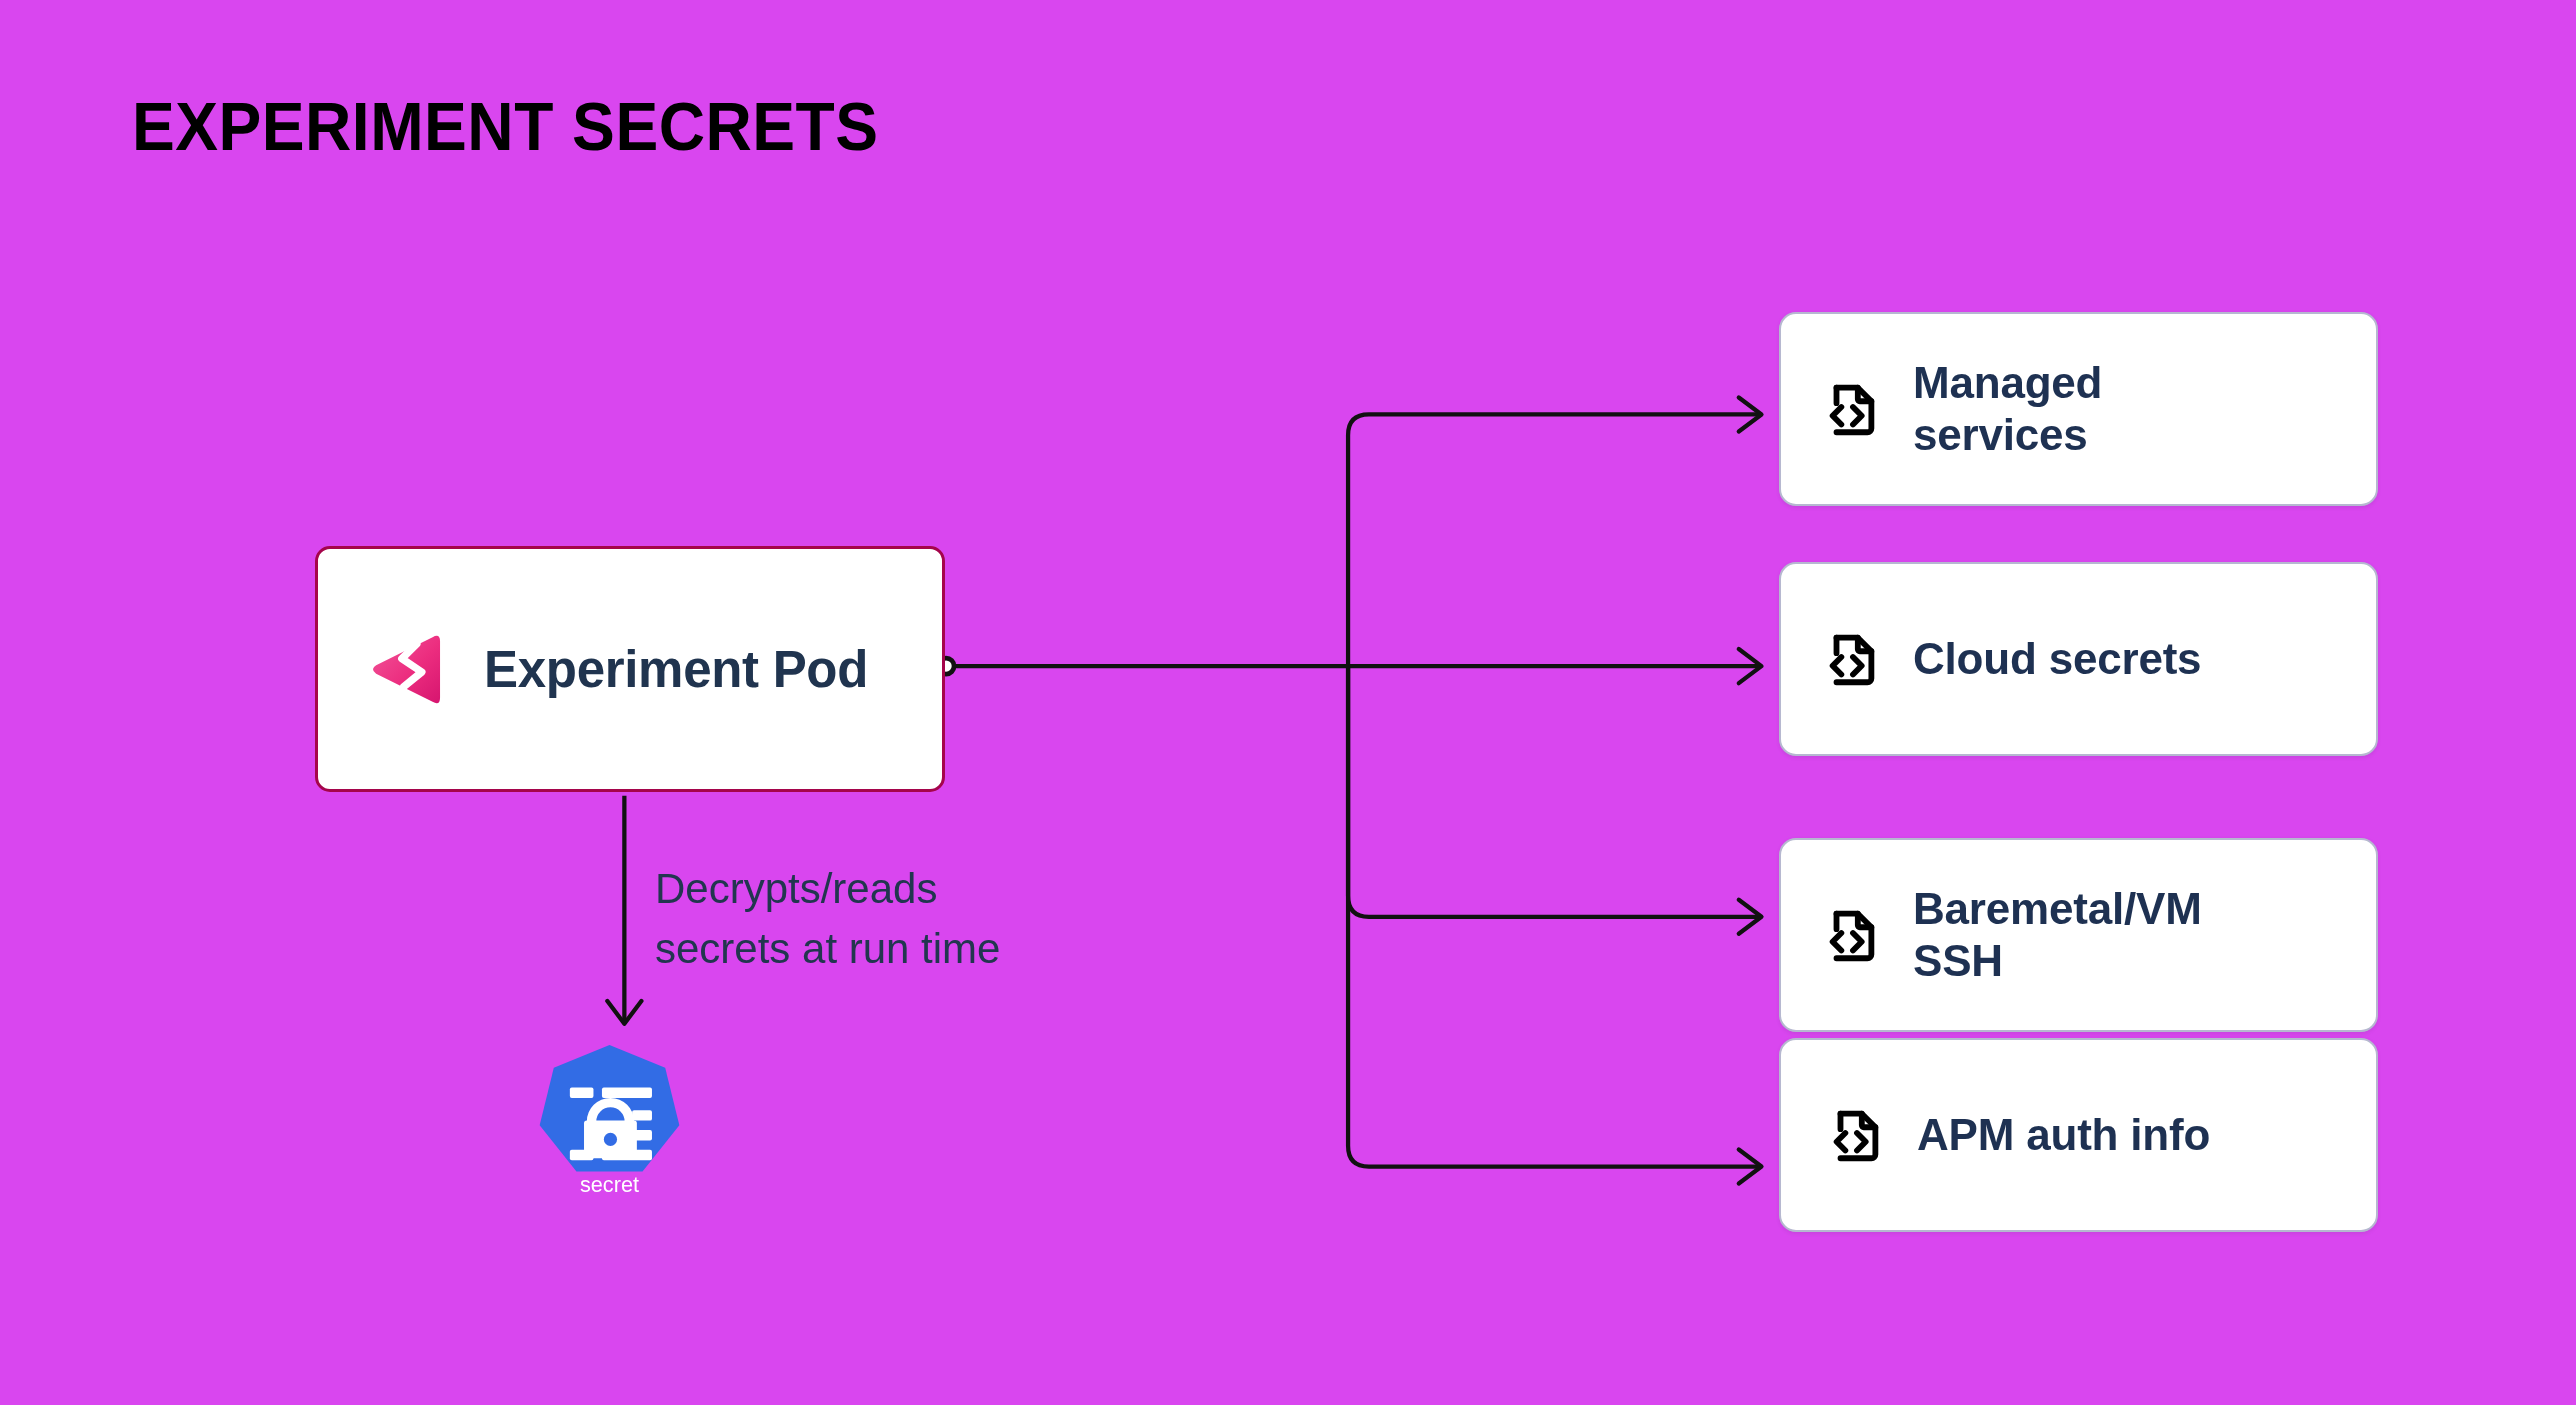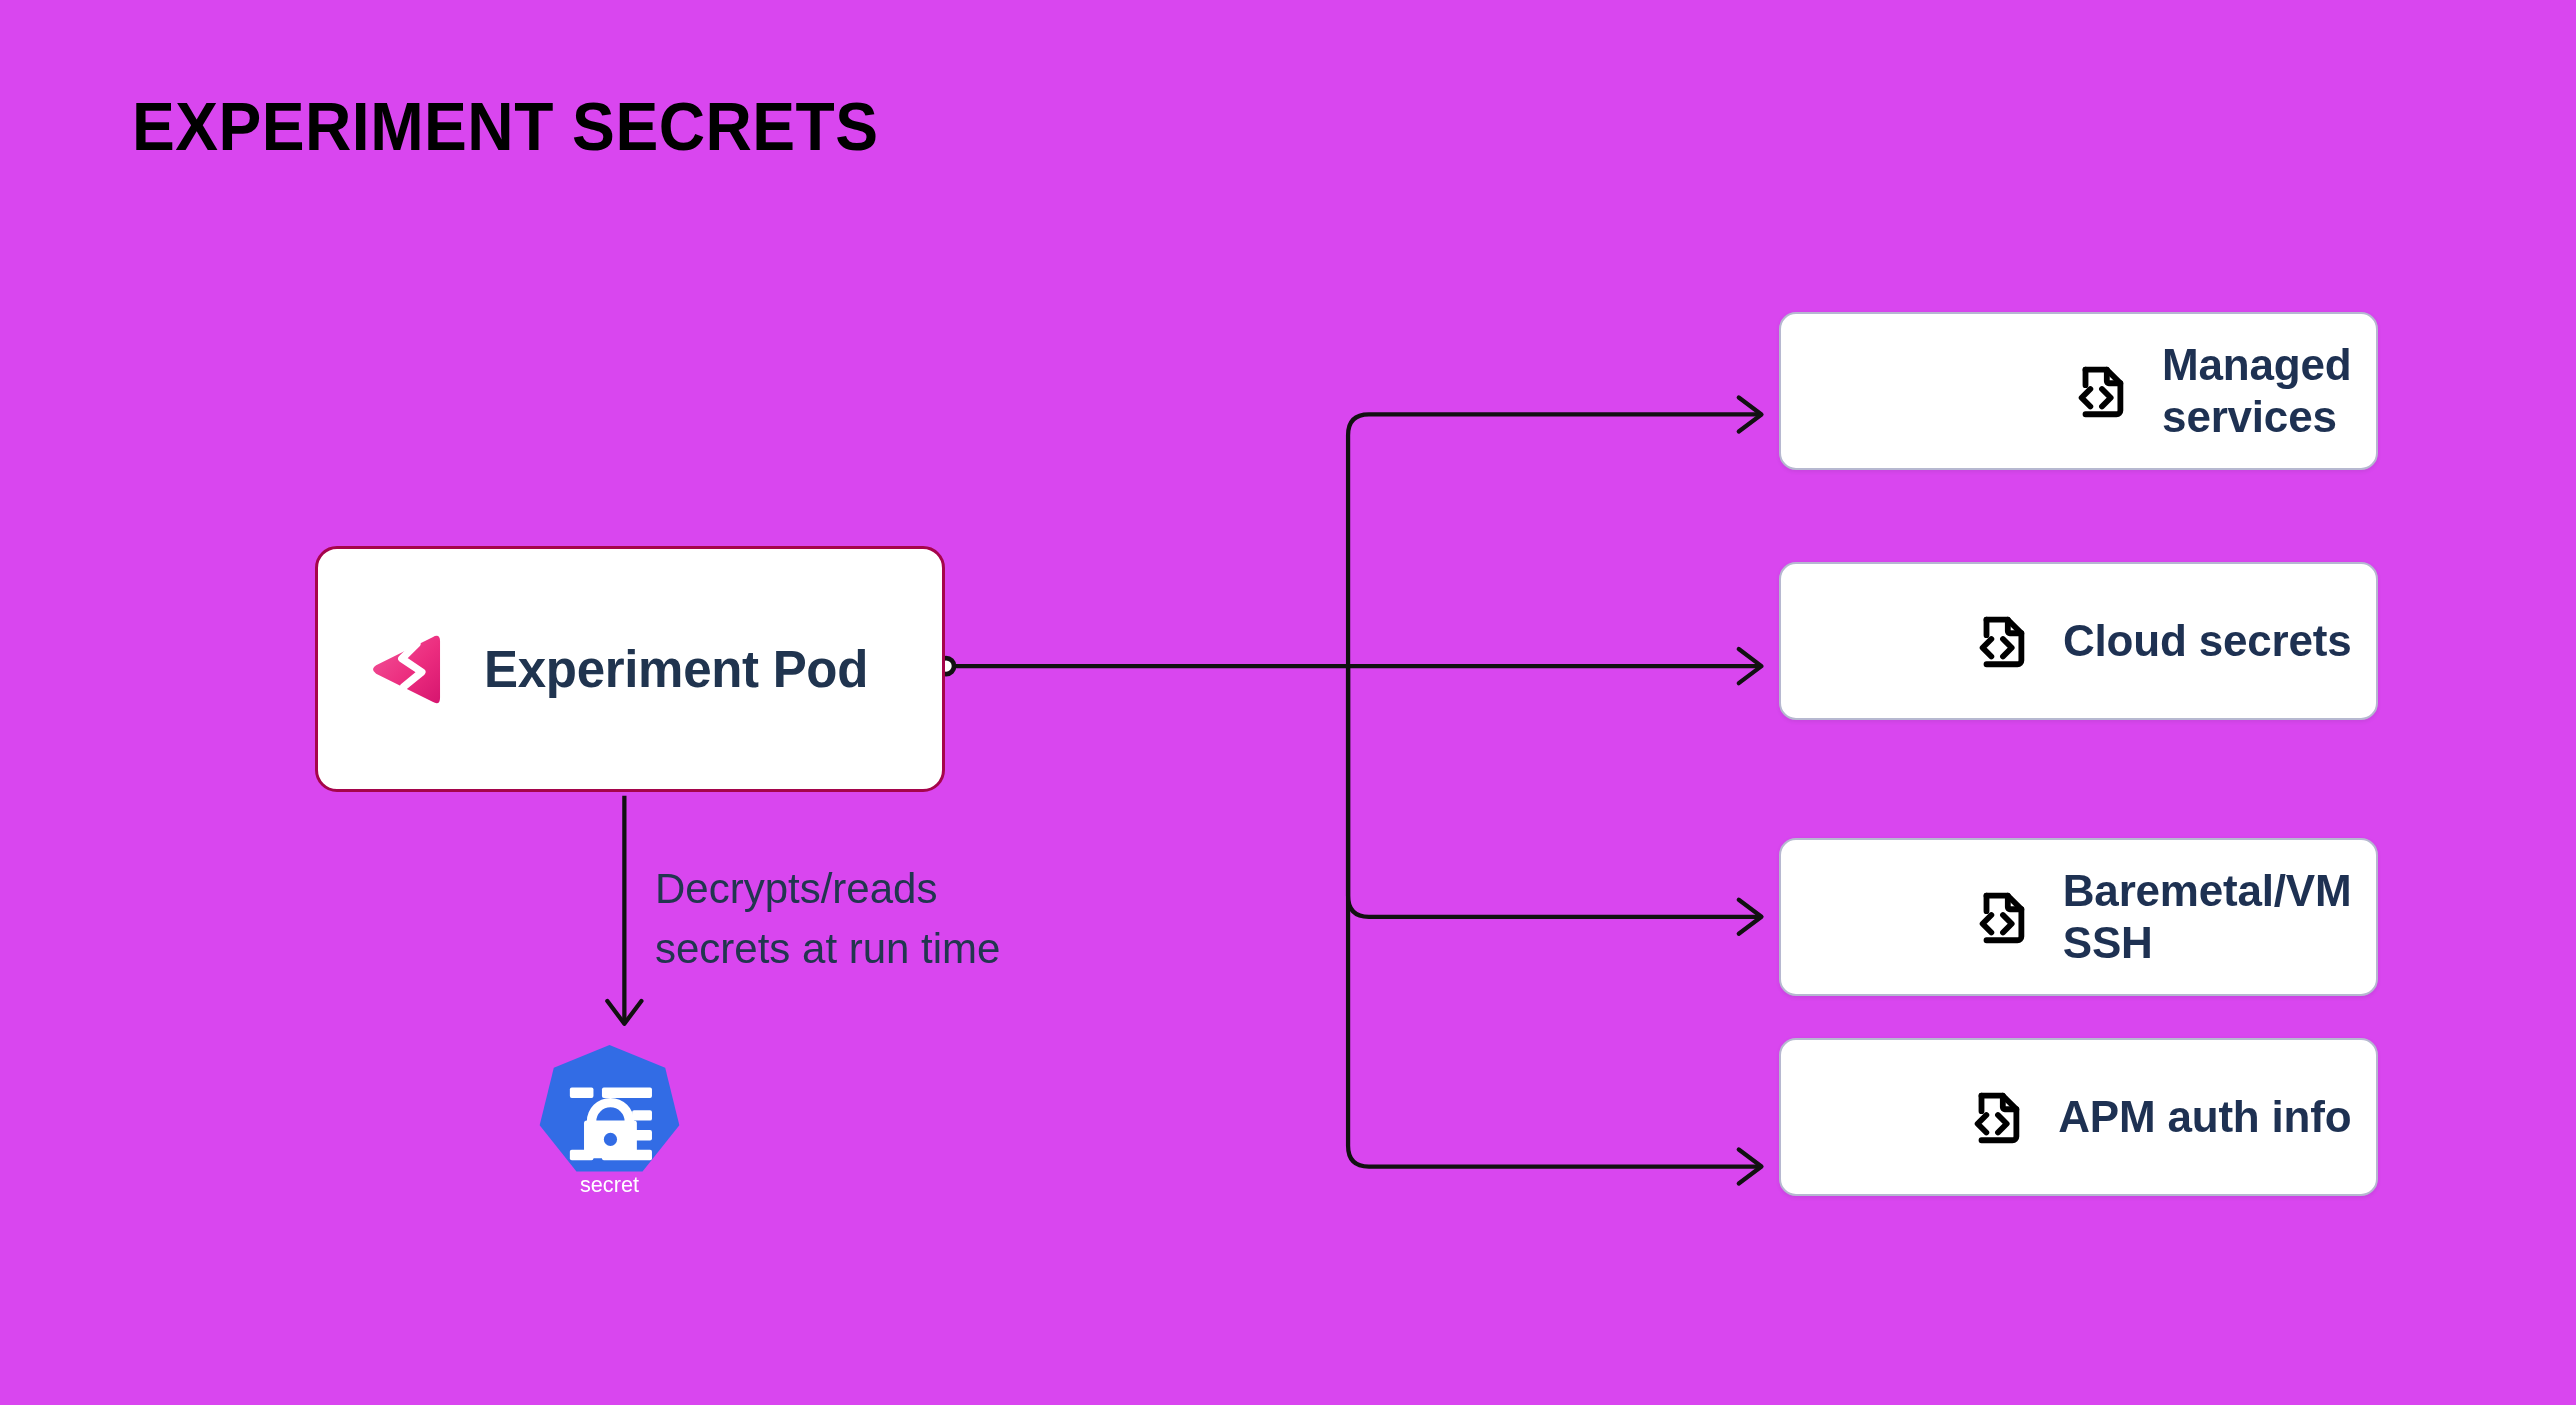--- a/index.html
+++ b/index.html
@@ -48,21 +48,21 @@
 
   
   #pod-node {
     position: absolute;
     left: 315px;
     top: 546px;
     width: 630px;
     height: 246px;
     background: #ffffff;
     border: 3.8px solid #A5054B;
-    border-radius: 22px;
+    border-radius: 15px;
     box-sizing: border-box;
     display: flex;
     align-items: center;
     justify-content: flex-start;
     padding-left: 49px;
     gap: 34px;
   }
   #pod-logo {
     width: 83px;
     height: 83px;
@@ -101,32 +101,31 @@
     width: 151px;
     height: 161px;
     display: block;
   }
 
   
   .target-card {
     position: absolute;
     left: 1779px;
     width: 599px;
-    height: 158px;
+    height: 194px;
     background: #ffffff;
     border: 2.8px solid #B6B8D0;
     border-radius: 17px;
     box-sizing: border-box;
     display: flex;
     align-items: center;
     gap: 30px;
     padding-left: 40px;
     padding-right: 24.6px;
     box-shadow: 0 1.9px 3.8px rgba(60,60,90,0.10);
-    justify-content: flex-end;
   }
   .card-icon {
     width: 62px;
     height: 62px;
     flex: none;
     display: block;
   }
   .card-label {
     font-size: 44px;
     line-height: 1.18;

